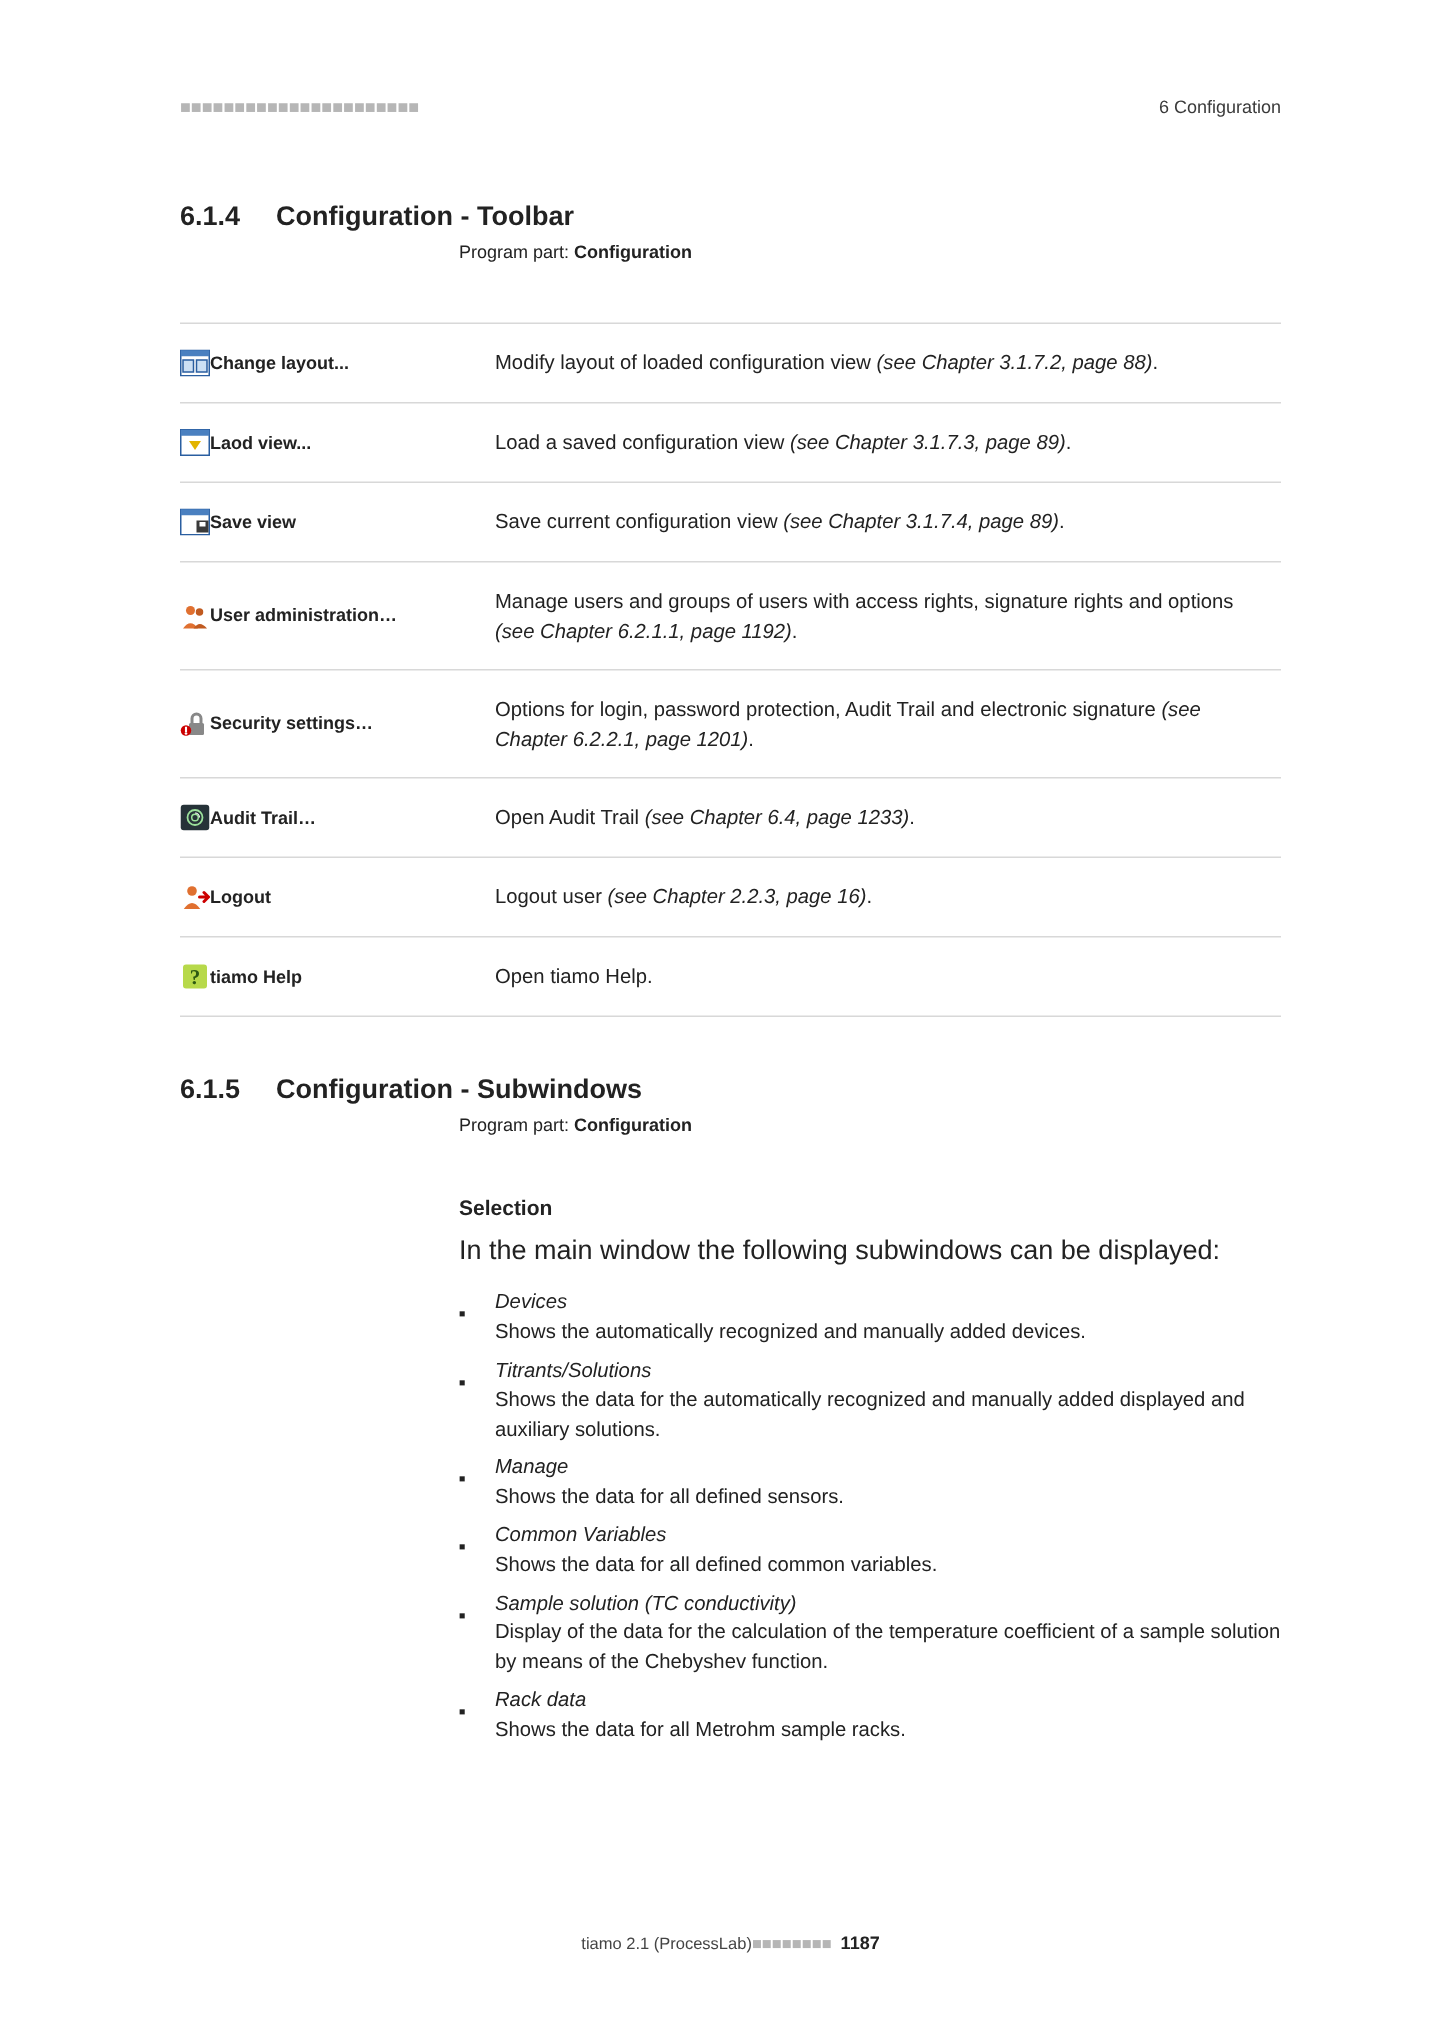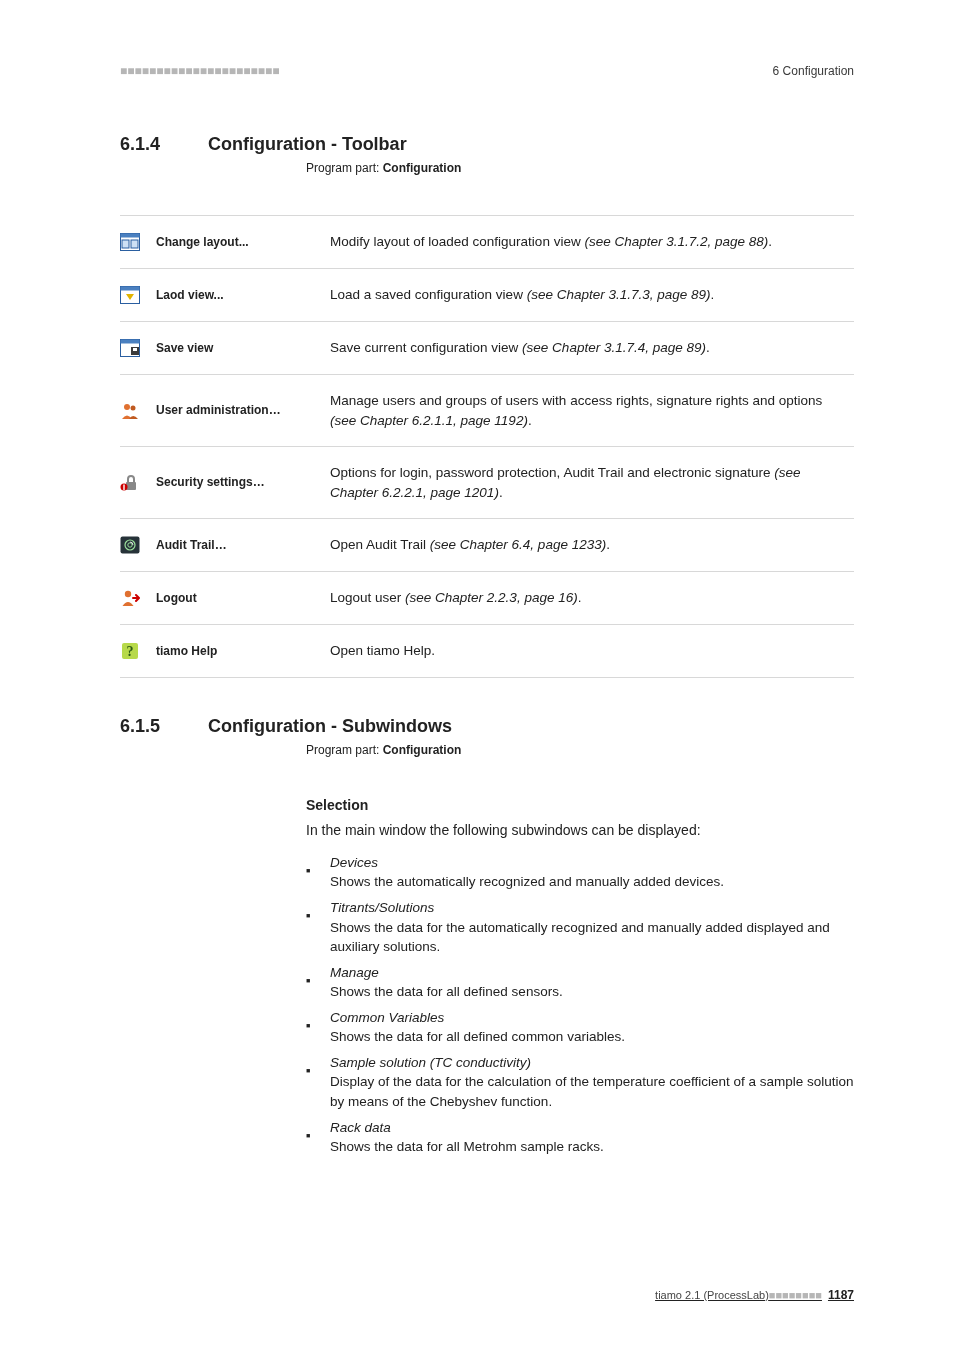--- a/index.html
+++ b/index.html
@@ -1,42 +1,42 @@
 <!DOCTYPE html>
 <html><head>
 <meta charset="utf-8">
 <style>
   * { box-sizing: border-box; margin: 0; padding: 0; }
   html, body { width: 954px; height: 1350px; background: #ffffff; font-family: "Segoe UI", Arial, sans-serif; color: #222; }
   .page { position: relative; width: 954px; height: 1350px; padding: 64px 100px 40px 120px; }
   .header-line { display: flex; justify-content: space-between; align-items: center; font-size: 12px; color: #555; margin-bottom: 56px; }
   .header-dashes { letter-spacing: 0px; color: #b6b6b6; font-weight: bold; font-size: 12px; }
   .header-right { color: #3a3a3a; font-size: 12px; }
-  .h2 { font-size: 18px; font-weight: 700; margin-bottom: 6px; display: flex; gap: 24px; align-items: baseline; }
+  .h2 { font-size: 18px; font-weight: 700; margin-bottom: 6px; display: flex; align-items: baseline; }
   .h2 .num { min-width: 64px; }
   .program-part { font-size: 12px; margin-left: 186px; margin-bottom: 40px; }
   .program-part .strong { font-weight: 700; }
   .tool-table { width: 100%; border-collapse: collapse; margin-bottom: 38px; }
   .tool-table tr { border-top: 1px solid #d8d8d8; }
   .tool-table tr:last-child { border-bottom: 1px solid #d8d8d8; }
   .tool-table td { padding: 16px 8px 16px 0; vertical-align: middle; font-size: 13.5px; line-height: 1.45; }
   .tool-table td.label-cell { width: 210px; vertical-align: middle; }
-  .label-wrap { display: flex; align-items: center; gap: 16px; }
+  .label-wrap { display: flex; align-items: center; gap: 0; }
   .label-wrap .icon { flex: 0 0 20px; width: 20px; height: 20px; display: inline-flex; align-items: center; justify-content: center; }
   .label-wrap .label { font-weight: 700; font-size: 12px; line-height: 1.2; }
   .desc .ref { font-style: italic; }
   .h3 { font-size: 14px; font-weight: 700; margin-left: 186px; margin-bottom: 8px; }
-  .body-text { font-size: 14px; margin-left: 186px; margin-bottom: 12px; line-height: 1.4; }
+  .body-text { font-size: 18px; margin-left: 186px; margin-bottom: 12px; line-height: 1.4; }
   .bullet-list { margin-left: 186px; }
   .bullet-item { display: flex; gap: 12px; font-size: 13.5px; line-height: 1.45; margin-bottom: 6px; }
   .bullet-mark { flex: 0 0 12px; padding-top: 6px; }
   .bullet-mark::before { content: "■"; font-size: 7px; color: #222; }
   .bullet-body .term { font-style: italic; display: block; }
   .bullet-body .def { display: block; }
-  .footer-line { position: absolute; left: 120px; right: 100px; bottom: 48px; display: flex; justify-content: flex-end; align-items: baseline; font-size: 11px; text-decoration: underline; }
+  .footer-line { position: absolute; left: 120px; right: 100px; bottom: 48px; display: flex; justify-content: center; align-items: baseline; font-size: 11px; }
   .footer-left { color: #444; }
   .footer-dashes { color: #b6b6b6; font-weight: bold; letter-spacing: 0px; margin-right: 6px; }
   .footer-page { font-weight: 700; font-size: 12px; color: #222; }
   .footer-right { display: flex; align-items: baseline; }
   
   .icon svg { display: block; }
 </style>
 </head>
 <body>
 

